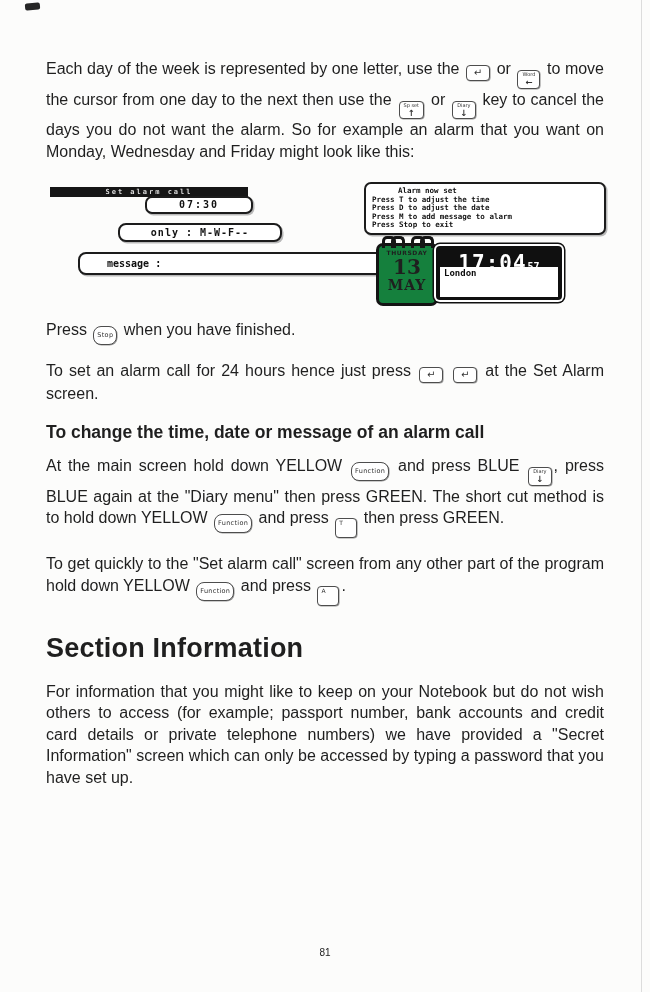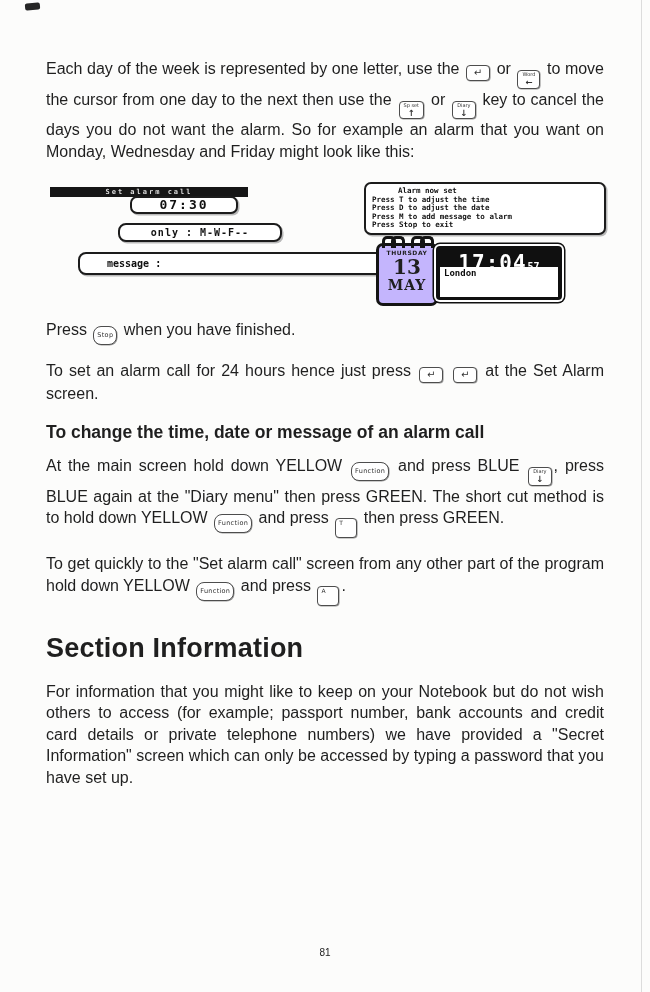--- a/index.html
+++ b/index.html
@@ -35,34 +35,34 @@
   .lcd-titlebar {
     position:absolute; left:4px; top:10px; width:198px; height:10px;
     background:#161616; color:#dedede; text-align:center;
     font:700 7px/10px "DejaVu Sans Mono",monospace; letter-spacing:2px;
   }
   .lcd-box {
     position:absolute; background:#fff; border:2px solid #1c1c1c; border-radius:8px;
     box-shadow:1.5px 1.5px 0 #b9b9b9; color:#111;
     font-family:"DejaVu Sans Mono",monospace; font-weight:700;
   }
-  .lcd-time    { left:84px; top:19px; width:104px; height:14px; font-size:13px; line-height:14px; text-align:center; letter-spacing:2px;border-radius:7px; }
+  .lcd-time    { left:99px; top:19px; width:104px; height:14px; font-size:10px; line-height:14px; text-align:center; letter-spacing:2px;border-radius:7px; }
   .lcd-days    { left:72px;  top:46px; width:160px; height:15px; font-size:10px; line-height:15px; text-align:center; letter-spacing:1px; }
   .lcd-message { left:4px;   top:75px; width:296px; height:19px; font-size:10px; line-height:19px; padding-left:27px;margin-left:28px; }
   .lcd-alarm   {
     position:absolute; left:318px; top:5px; width:232px; height:46px;
     background:#fff; border:2px solid #1c1c1c; border-radius:7px;
     box-shadow:1.5px 1.5px 0 #b9b9b9; padding:3px 0 0 6px;
     font:700 7.5px/8.6px "DejaVu Sans Mono",monospace; white-space:pre; color:#111;
   }
   .lcd-alarm div:first-child { padding-left:26px; }
 
   .calendar {
     position:absolute; left:330px; top:66px; width:56px; height:57px;
-    background:#c4b5fd; border:3px solid #141414; border-radius:7px;
+    background:#15803d; border:3px solid #141414; border-radius:7px;
     text-align:center;
   }
   .ring { position:absolute; top:-10px; width:8px; height:9px;
           border:3px solid #141414; border-bottom:none; border-radius:5px 5px 0 0; }
   .ring.r1 { left:3px; }  .ring.r2 { left:12px; }
   .ring.r3 { left:32px; } .ring.r4 { left:41px; }
   .cal-weekday { font:700 6px/8px "DejaVu Sans",sans-serif; letter-spacing:0.6px; margin-top:3px; }
   .cal-day     { font:700 20px/21px "DejaVu Serif",serif; }
   .cal-month   { font:700 14px/14px "DejaVu Serif",serif; letter-spacing:1px; }
 

